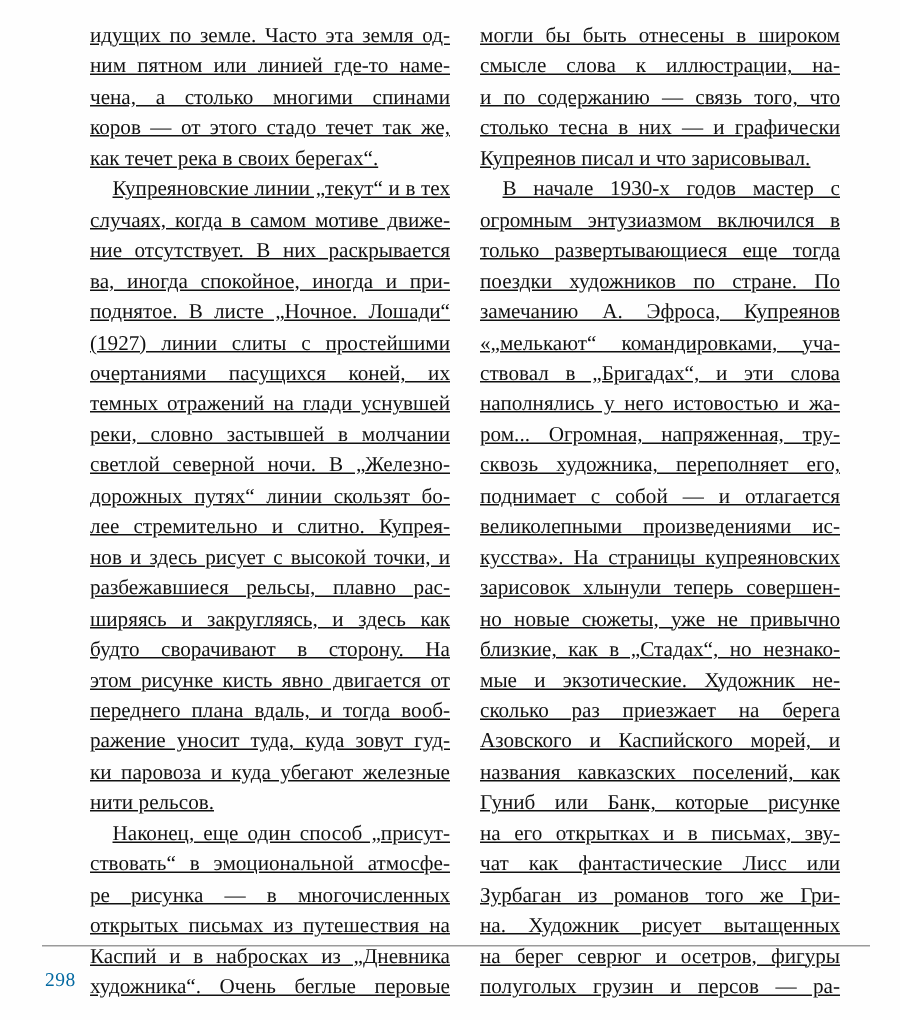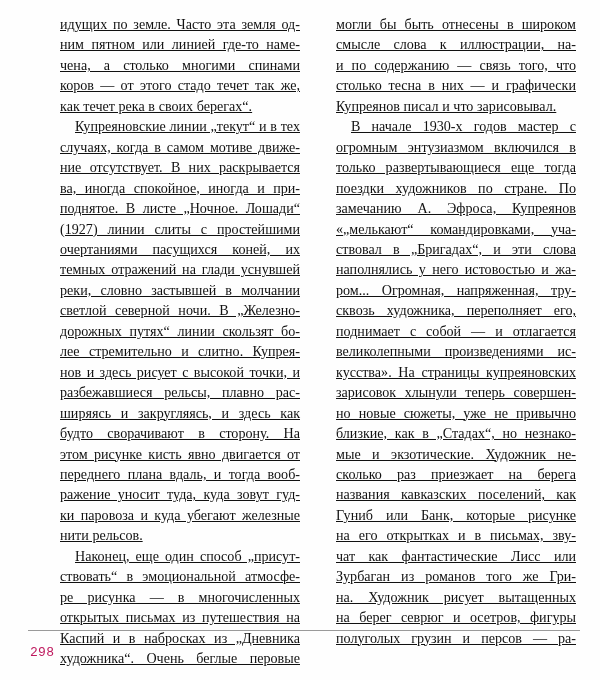--- a/index.html
+++ b/index.html
@@ -34,21 +34,21 @@
     flex-direction: row;
     justify-content: space-between;
     text-decoration: underline;
   }
   .column {
     width: 240px;
     padding-top: 14px;
     box-sizing: border-box;
   }
   .column-left  { margin-left: 60px; }
-  .column-right { margin-right: 24px; }
+  .column-right { margin-right: 40px; }
 
   p.para {
     margin: 0;
     font-size: 14.1px;
     line-height: 20.45px;
     text-align: justify;
     text-justify: inter-word;
     text-indent: 0;
     hyphens: manual;
     word-spacing: 0.1px;
@@ -81,22 +81,22 @@
     width: 552px;
     height: 1px;
     background: #9a9a9a;
   }
   .folio {
     position: absolute;
     left: 30px;
     top: 31px;
     font-size: 13px;
     letter-spacing: 0.3px;
-    color: #be185d;
-    font-family: Liberation Mono, monospace;
+    color: #0369a1;
+    font-family: Liberation Serif, serif;
   }
 </style>
 </head>
 <body>
 
 <div class="page">
 
   <div class="columns">
 
     <div class="column column-left">
@@ -160,20 +160,21 @@
           <span class="ln">ром... Огромная, напряженная, тру-</span>
           <span class="ln">сквозь художника, переполняет его,</span>
           <span class="ln">поднимает с собой — и отлагается</span>
           <span class="ln">великолепными произведениями ис-</span>
           <span class="ln">кусства». На страницы купреяновских</span>
           <span class="ln">зарисовок хлынули теперь совершен-</span>
           <span class="ln">но новые сюжеты, уже не привычно</span>
           <span class="ln">близкие, как в „Стадах“, но незнако-</span>
           <span class="ln">мые и экзотические. Художник не-</span>
           <span class="ln">сколько раз приезжает на берега</span>
+          <span class="ln">Азовского и Каспийского морей, и</span>
           <span class="ln">названия кавказских поселений, как</span>
           <span class="ln">Гуниб или Банк, которые рисунке</span>
           <span class="ln">на его открытках и в письмах, зву-</span>
           <span class="ln">чат как фантастические Лисс или</span>
           <span class="ln">Зурбаган из романов того же Гри-</span>
           <span class="ln">на. Художник рисует вытащенных</span>
           <span class="ln">на берег севрюг и осетров, фигуры</span>
           <span class="ln">полуголых грузин и персов — ра-</span>
         </p>
     </div>

